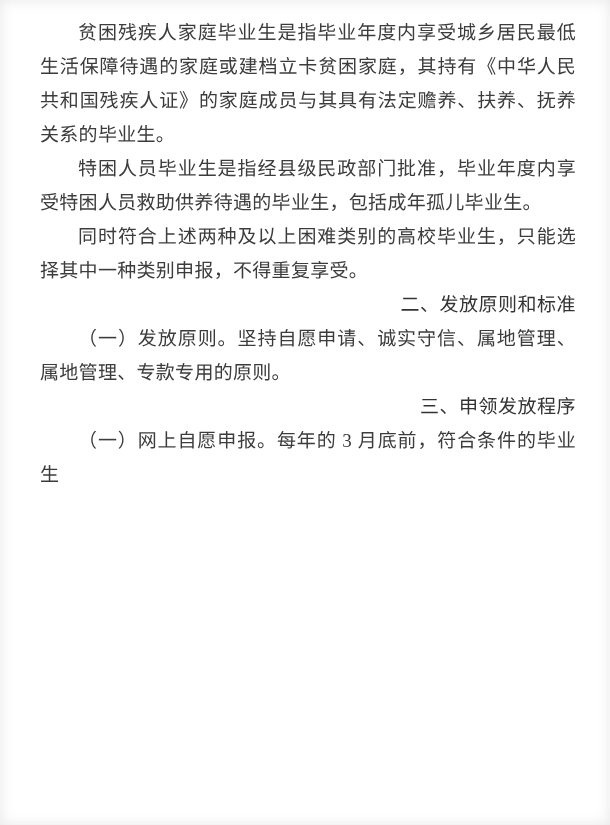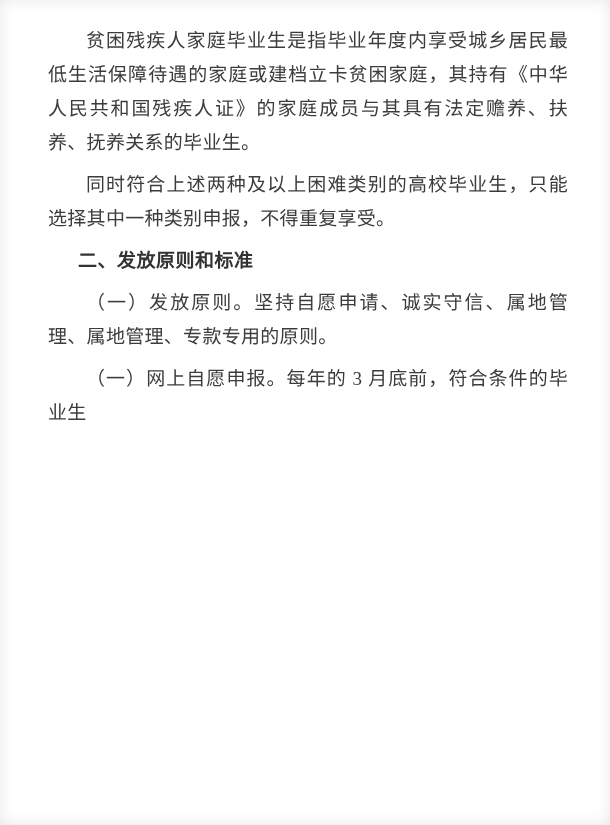--- a/index.html
+++ b/index.html
@@ -15,56 +15,59 @@
     background: #ffffff;
     box-shadow: inset 0 0 14px rgba(120,120,120,0.18);
     overflow: hidden;
     box-sizing: border-box;
     padding: 16px 34px 0 40px;
   }
   .doc-body {
     width: 536px;
   }
   .para {
-    margin: 8px;
+    margin: 0;
     font-family: "Liberation Serif", "DejaVu Serif", serif;
     font-size: 19px;
     line-height: 34px;
     color: #3c3c3c;
     text-align: justify;
     text-justify: inter-ideograph;
     text-indent: 2em;
     letter-spacing: 0.3px;
   }
   .heading {
     margin: 0;
     font-family: "Liberation Sans", "DejaVu Sans", sans-serif;
-    font-weight: 700;
+    font-weight: 400;
     font-size: 19px;
     line-height: 34px;
     color: #333333;
     text-indent: 2em;
     letter-spacing: 0.5px;
+    text-align: right;
   }
 </style>
 </head>
 <body>
 
 <div class="page">
   <div class="doc-body">
 
     <p class="para">贫困残疾人家庭毕业生是指毕业年度内享受城乡居民最低生活保障待遇的家庭或建档立卡贫困家庭，其持有《中华人民共和国残疾人证》的家庭成员与其具有法定赡养、扶养、抚养关系的毕业生。</p>
 
 
+    <p class="para">特困人员毕业生是指经县级民政部门批准，毕业年度内享受特困人员救助供养待遇的毕业生，包括成年孤儿毕业生。</p>
 
     <p class="para">同时符合上述两种及以上困难类别的高校毕业生，只能选择其中一种类别申报，不得重复享受。</p>
 
     <h2 class="heading">二、发放原则和标准</h2>
 
     <p class="para">（一）发放原则。坚持自愿申请、诚实守信、属地管理、属地管理、专款专用的原则。</p>
 
 
 
+    <h2 class="heading">三、申领发放程序</h2>
 
     <p class="para">（一）网上自愿申报。每年的 3 月底前，符合条件的毕业生</p>
 
   </div>
 </div>
 
 </body></html>

